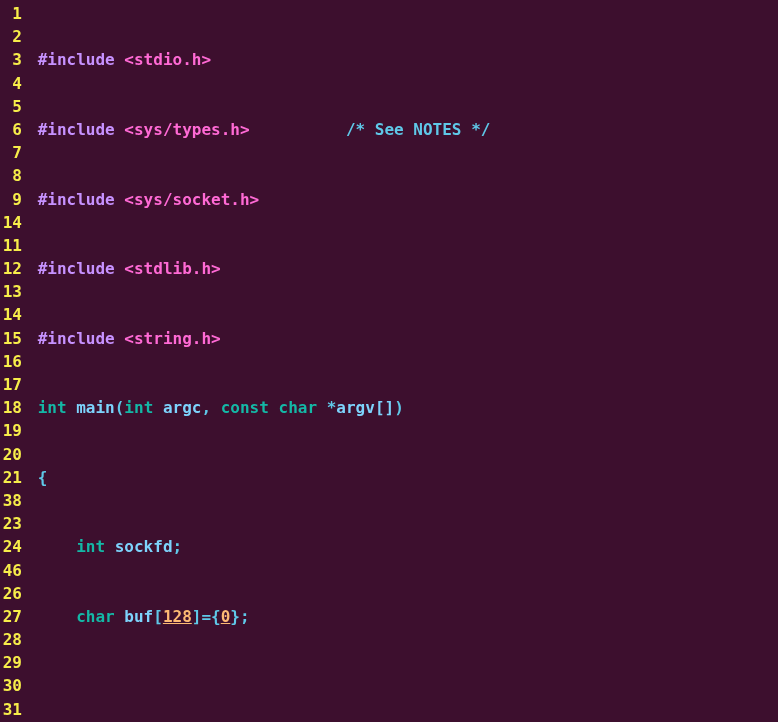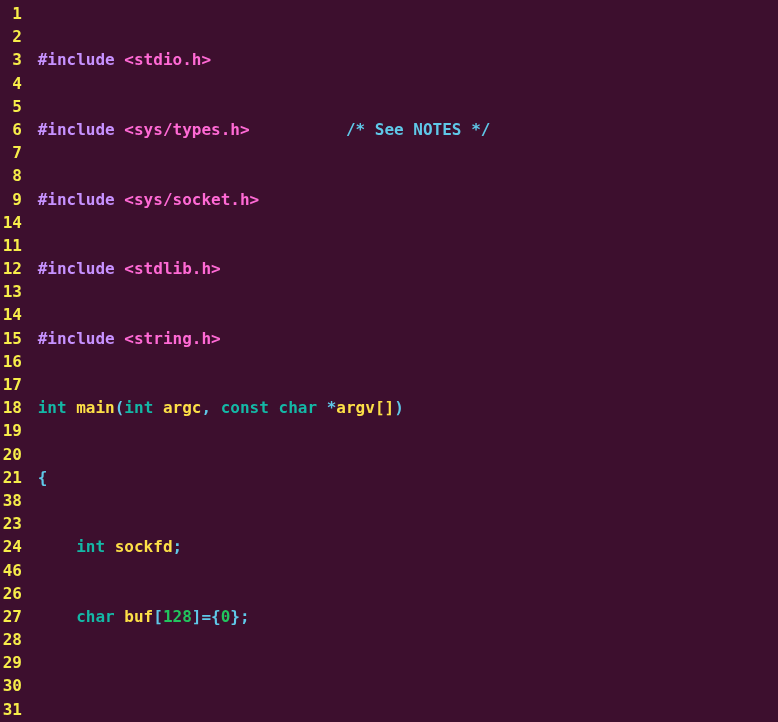--- a/index.html
+++ b/index.html
@@ -33,23 +33,23 @@
     color: #e6e6e6;
     white-space: pre;
   }
   .code div {
     height: 23.2px;
   }
   .tok-prep { color: #c792ff; margin-top: 18px; }       
   .tok-type { color: #14b8a6; }       
   .tok-hdr  { color: #ff6ad5; }       
   .tok-cmt  { color: #5fc8e8; }       
-  .tok-num  { color: #22c55e; }       
+  .tok-num  { color: #fdba74; text-decoration: underline; }       
   .tok-op   { color: #5fc8e8; }       
-  .tok-fn   { color: #fde047; }
+  .tok-fn   { color: #7dd3fc; }
 </style>
 </head>
 <body>
 
 <div class="editor">
   <div class="gutter">
     <div>1</div>
     <div>2</div>
     <div>3</div>
     <div>4</div>

